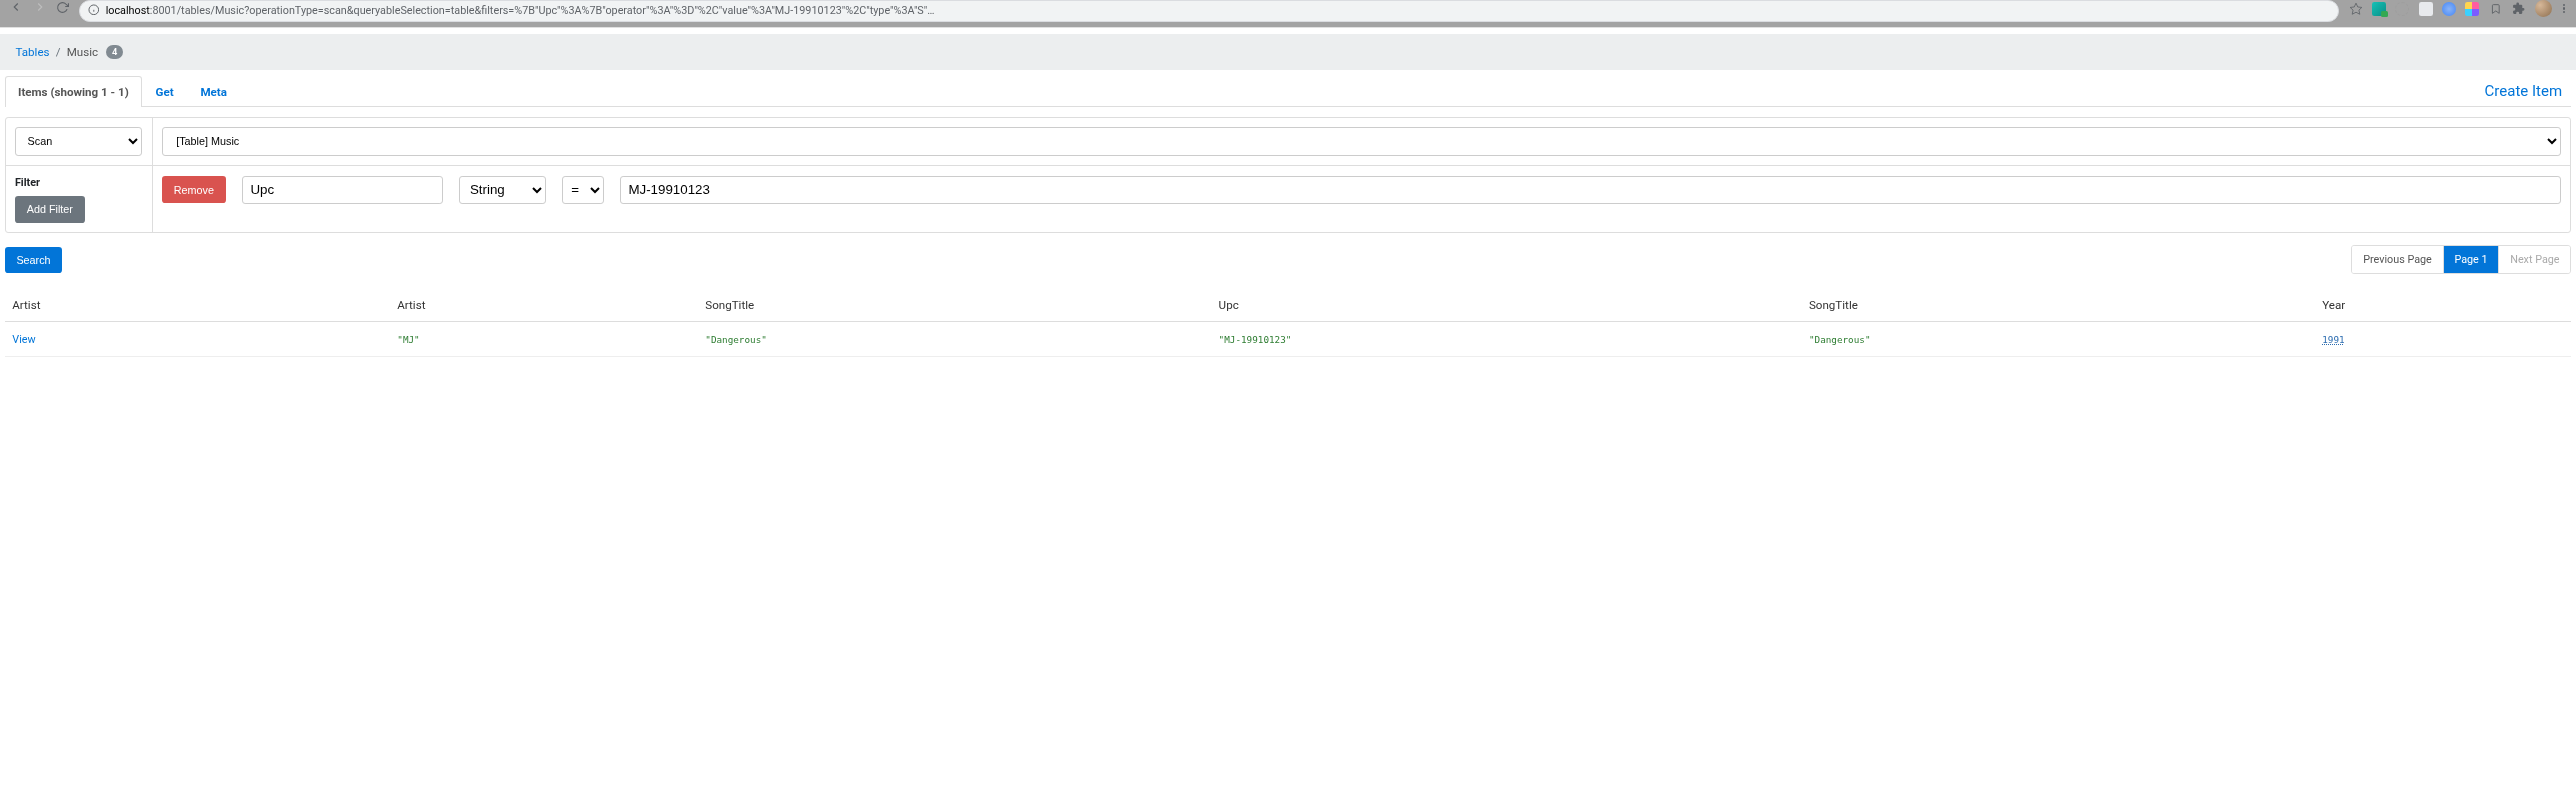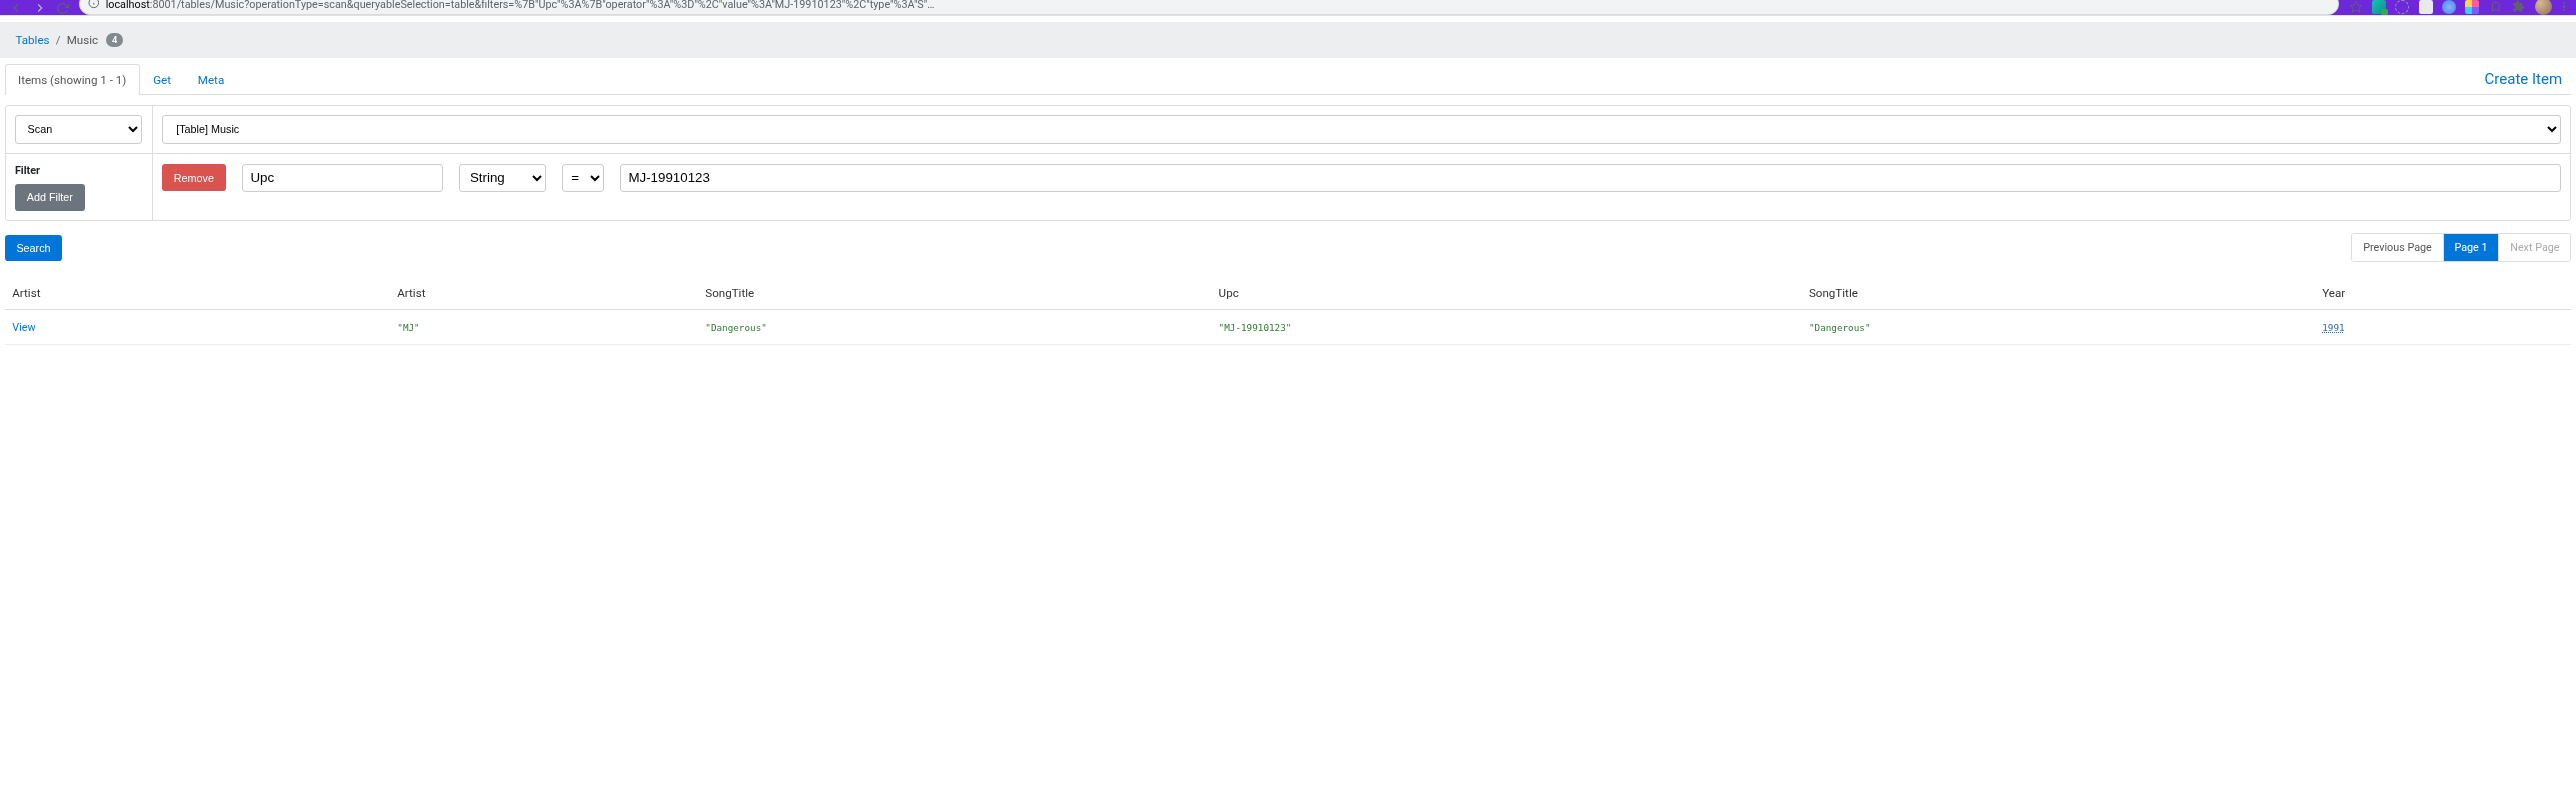--- a/index.html
+++ b/index.html
@@ -1,19 +1,19 @@
 <!DOCTYPE html>
 <html style="font-size:12.4px"><head>
 <meta charset="utf-8">
 <style>
   * { box-sizing: border-box; margin: 0; padding: 0; }
   body { font-family: -apple-system, BlinkMacSystemFont, "Segoe UI", Roboto, "Helvetica Neue", Arial, sans-serif; font-size: 10.8px; color: #212529; background: #fff; }
   
   
-  .browser-bar { display: flex; align-items: flex-end; height: 16px; padding: 0 6.2px; border-bottom: 0.8px solid #e0e0e0; background: #6d28d9; gap: 6.2px; }
+  .browser-bar { display: flex; align-items: flex-start; height: 28px; padding: 0 6.2px; border-bottom: 0.8px solid #e0e0e0; background: #a3a3a3; gap: 6.2px; }
   .nav-arrows { display: flex; align-items: center; gap: 9.3px; padding: 0 3.1px; }
   .nav-icon { width: 14px; height: 14px; display: flex; align-items: center; justify-content: center; color: #5f6368; cursor: pointer; }
   .nav-icon.disabled { color: #bdbdbd; }
   .url-bar { flex: 1; display: flex; align-items: center; height: 21.6px; border: 0.8px solid #dadce0; border-radius: 10.8px; padding: 0 7.7px; background: #f1f3f4; gap: 6.2px; overflow: hidden; }
   .url-bar .info-icon { flex-shrink: 0; color: #5f6368; }
   .url-text { flex: 1; white-space: nowrap; overflow: hidden; text-overflow: ellipsis; font-size: 10.8px; }
   .url-text .host { color: #000; }
   .url-text .path { color: #5f6368; }
   .chrome-actions { display: flex; align-items: center; gap: 9.3px; padding: 0 3.1px; }
   .chrome-icon { width: 14px; height: 14px; display: flex; align-items: center; justify-content: center; color: #5f6368; }
@@ -26,21 +26,21 @@
   .breadcrumb-bar { background: #eceeef; padding: 10.8px 15.5px; margin-top: 6.2px; text-align: right; }
   .breadcrumb { display: flex; align-items: center; gap: 6.2px; font-size: 11.6px; }
   .breadcrumb a { color: #0275d8; text-decoration: none; }
   .breadcrumb .sep { color: #6c757d; }
   .breadcrumb .current { color: #555; }
   .badge-count { background: #818a91; color: #fff; border-radius: 7.7px; padding: 1.5px 6.2px; font-size: 9.3px; font-weight: 600; margin-left: 1.5px; }
 
   
   .tabs-row { display: flex; align-items: stretch; border-bottom: 0.8px solid #ddd; margin: 6.2px 4.6px 0 4.6px; }
   .tabs { display: flex; }
-  .tab { padding: 7.7px 12.4px; font-size: 11.6px; border: 0.8px solid transparent; border-bottom: none; color: #0275d8; cursor: pointer; background: #fff; }
+  .tab { padding: 7.7px 12.4px; font-size: 11.6px; border: 0.8px solid transparent; border-bottom: none; color: #0275d8; cursor: pointer; background: #fff; font-weight: bold; }
   .tab.active { border-color: #ddd; border-radius: 3.1px 3.1px 0 0; color: #555; position: relative; }
   .tab.active::after { content:""; position:absolute; left:0; right:0; bottom:-0.8px; height:0.8px; background:#fff; }
   .spacer { flex: 1; }
   .create-link { color: #0275d8; text-decoration: none; align-self: center; padding: 0 9.3px; font-size: 15px; }
 
   
   .query-panel { display: flex; margin: 9.3px 4.6px 0 4.6px; border: 0.8px solid #ddd; border-radius: 3.1px; }
   .left-col { width: 147px; border-right: 0.8px solid #ddd; display: flex; flex-direction: column; }
   .left-top { padding: 9.3px; border-bottom: 0.8px solid #ddd; }
   .select-like { width: 100%; height: 29px; border: 0.8px solid #ccc; border-radius: 3.1px; padding: 0 7.7px; font-size: 10.8px; background:#fff; appearance: auto; }

